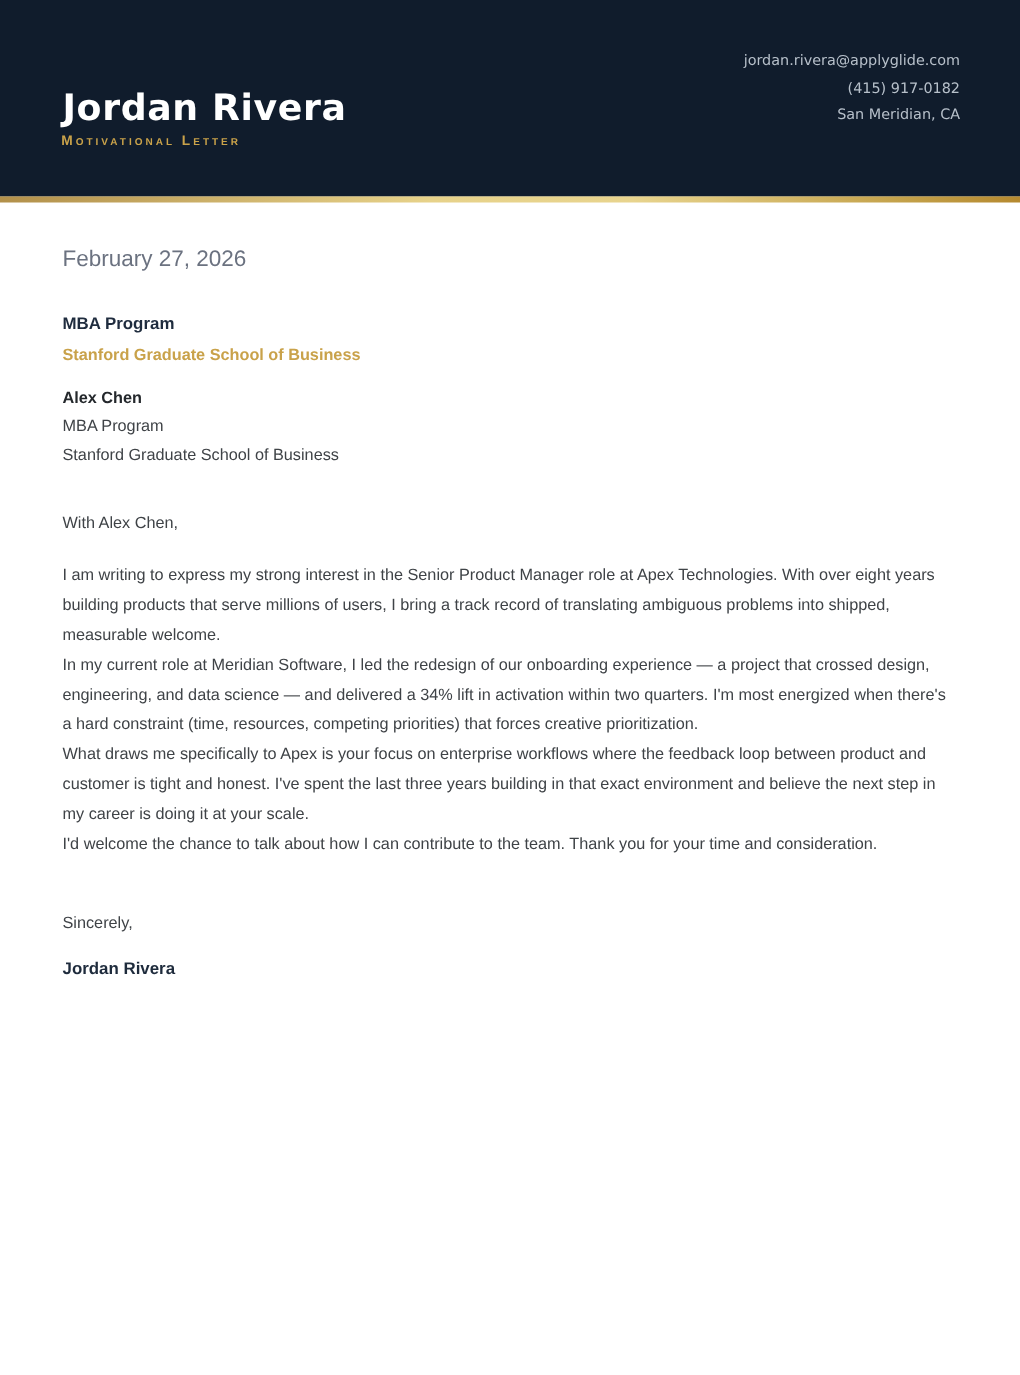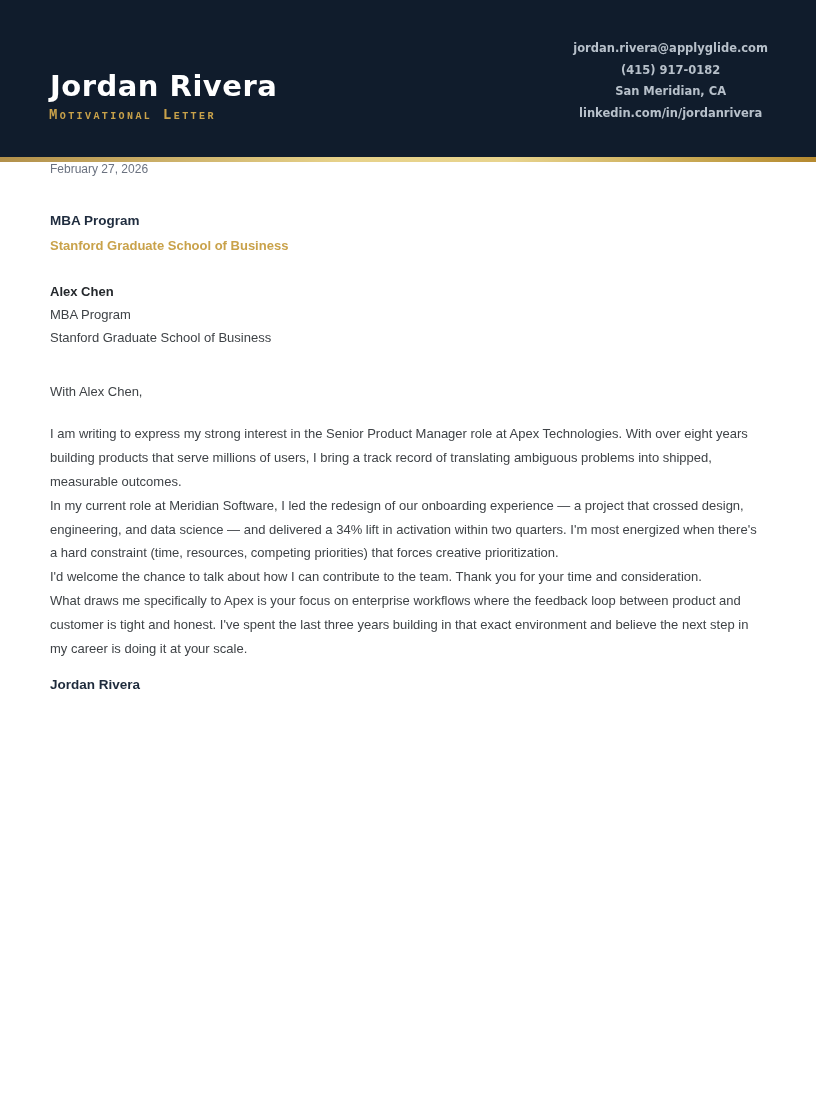--- a/index.html
+++ b/index.html
@@ -32,71 +32,71 @@
     font-weight: bold;
     font-size: 29px;
     line-height: 1;
     color: #ffffff;
     letter-spacing: 0.5px;
   }
   .header-subtitle {
     position: absolute;
     left: 49px;
     top: 107px;
-    font-family: Liberation Mono, monospace;
+    font-family: Liberation Sans, sans-serif;
     font-variant: small-caps;
     font-weight: bold;
-    font-size: 14px;
+    font-size: 11px;
     line-height: 1.2;
     color: #c9a24a;
     letter-spacing: 2.4px;
   }
   .header-contact {
     position: absolute;
     right: 48px;
     top: 38px;
-    text-align: center;
+    text-align: right;
     font-family: "DejaVu Sans", sans-serif;
     font-size: 11.5px;
     line-height: 21.7px;
     color: #b7c0ca;
-    font-weight: bold;
   }
   .gold-bar {
     width: 100%;
     height: 5px;
     background: linear-gradient(90deg, #b2904a 0%, #e7d28a 42%, #e8d48e 62%, #c4a24b 88%, #b5892f 100%);
   }
 
   
   .letter {
     padding: 0 50px;
     color: #3f4347;
   }
   .letter-date {
-    font-size: 12px;
+    margin-top: 38px;
+    font-size: 18px;
     line-height: 14px;
     color: #6b7280;
   }
   .recipient-program {
     margin-top: 37px;
     font-size: 13.5px;
     line-height: 15px;
     font-weight: bold;
     color: #1f2c3e;
   }
   .recipient-school {
     margin-top: 10px;
     font-size: 13px;
     line-height: 15px;
     font-weight: bold;
     color: #c9a24a;
   }
   .addressee {
-    margin-top: 27px;
+    margin-top: 15px;
     font-size: 13px;
     line-height: 23.2px;
   }
   .addressee .contact-name {
     font-weight: bold;
     color: #24282c;
   }
   .salutation {
     margin-top: 30px;
     font-size: 13px;
@@ -128,21 +128,20 @@
 
 <div class="page">
 
   <header class="header">
     <div class="header-name">Jordan Rivera</div>
     <div class="header-subtitle">Motivational Letter</div>
     <div class="header-contact">
       <div>jordan.rivera@applyglide.com</div>
       <div>(415) 917-0182</div>
       <div>San Meridian, CA</div>
-      <div>linkedin.com/in/jordanrivera</div>
     </div>
   </header>
   <div class="gold-bar"></div>
 
   <main class="letter">
 
     <div class="letter-date">February 27, 2026</div>
 
     <div class="recipient">
       <div class="recipient-program">MBA Program</div>
@@ -150,21 +149,22 @@
     </div>
 
     <div class="addressee">
       <div class="contact-name">Alex Chen</div>
       <div>MBA Program</div>
       <div>Stanford Graduate School of Business</div>
     </div>
 
     <div class="salutation">With Alex Chen,</div>
 
-    <p class="paragraph first">I am writing to express my strong interest in the Senior Product Manager role at Apex Technologies. With over eight years building products that serve millions of users, I bring a track record of translating ambiguous problems into shipped, measurable outcomes.</p>
+    <p class="paragraph first">I am writing to express my strong interest in the Senior Product Manager role at Apex Technologies. With over eight years building products that serve millions of users, I bring a track record of translating ambiguous problems into shipped, measurable welcome.</p>
     <p class="paragraph">In my current role at Meridian Software, I led the redesign of our onboarding experience — a project that crossed design, engineering, and data science — and delivered a 34% lift in activation within two quarters. I'm most energized when there's a hard constraint (time, resources, competing priorities) that forces creative prioritization.</p>
+    <p class="paragraph">What draws me specifically to Apex is your focus on enterprise workflows where the feedback loop between product and customer is tight and honest. I've spent the last three years building in that exact environment and believe the next step in my career is doing it at your scale.</p>
     <p class="paragraph">I'd welcome the chance to talk about how I can contribute to the team. Thank you for your time and consideration.</p>
-    <p class="paragraph">What draws me specifically to Apex is your focus on enterprise workflows where the feedback loop between product and customer is tight and honest. I've spent the last three years building in that exact environment and believe the next step in my career is doing it at your scale.</p>
 
+    <div class="closing">Sincerely,</div>
     <div class="signature">Jordan Rivera</div>
 
   </main>
 </div>
 
 </body></html>

